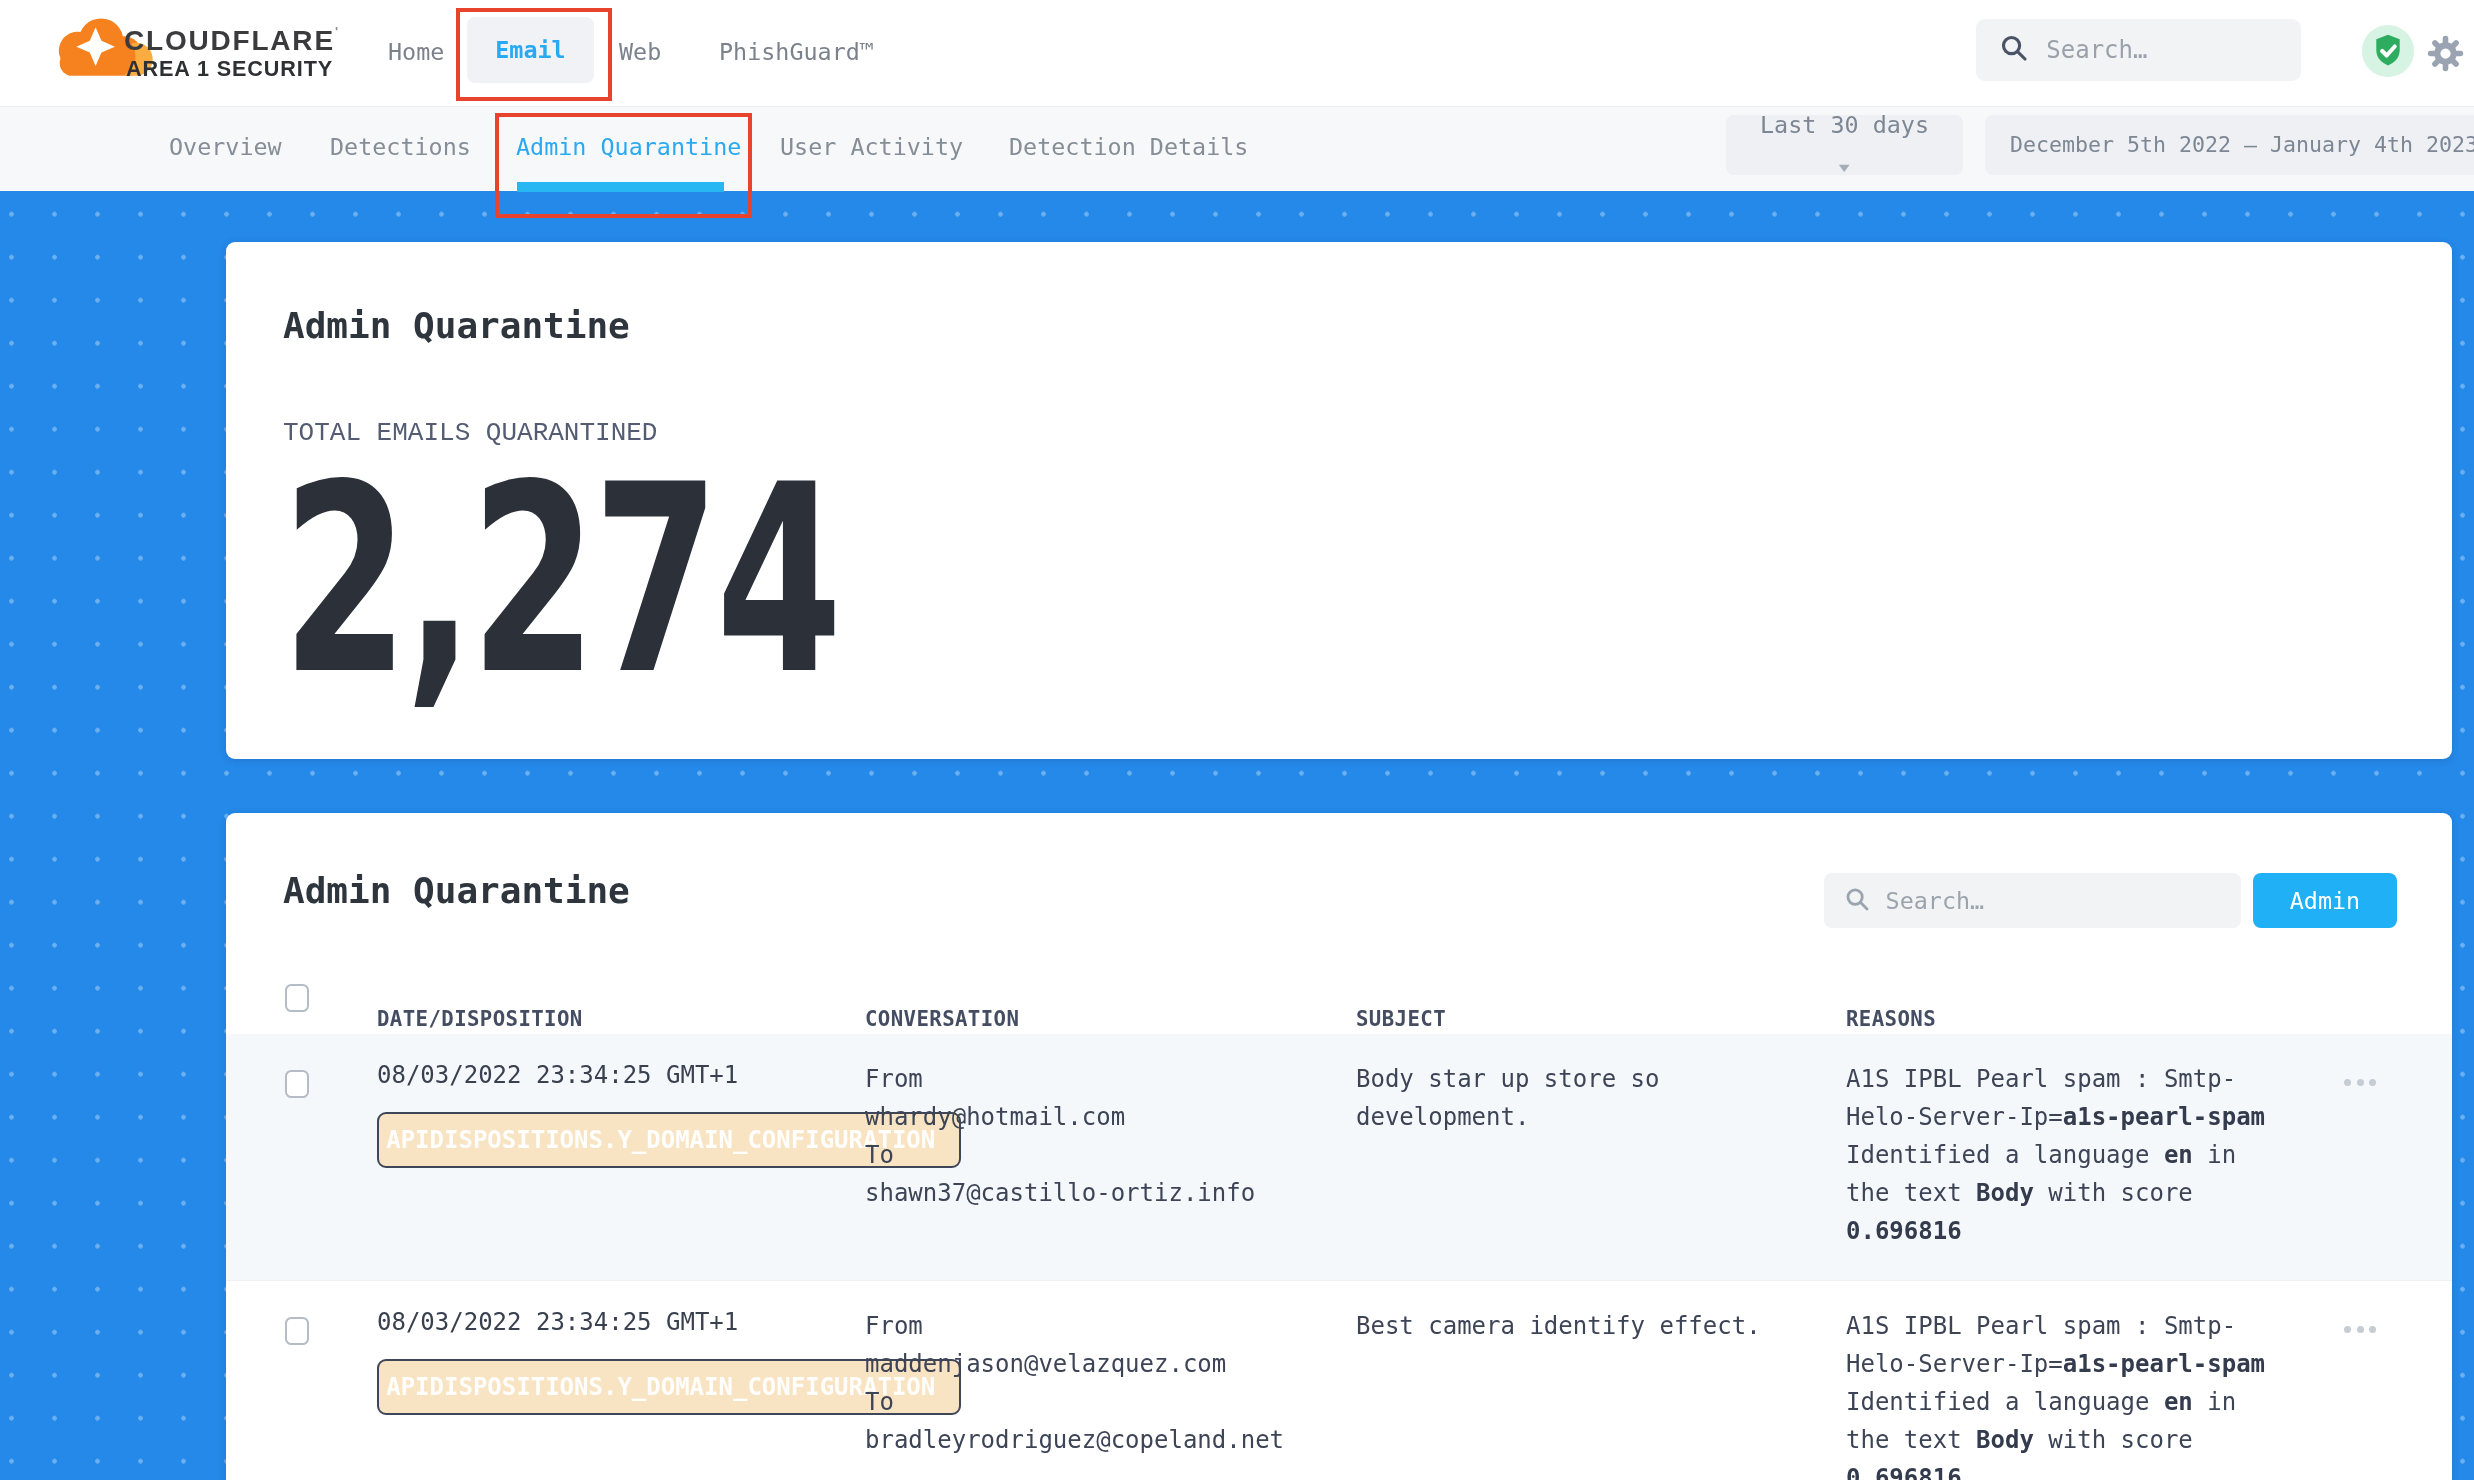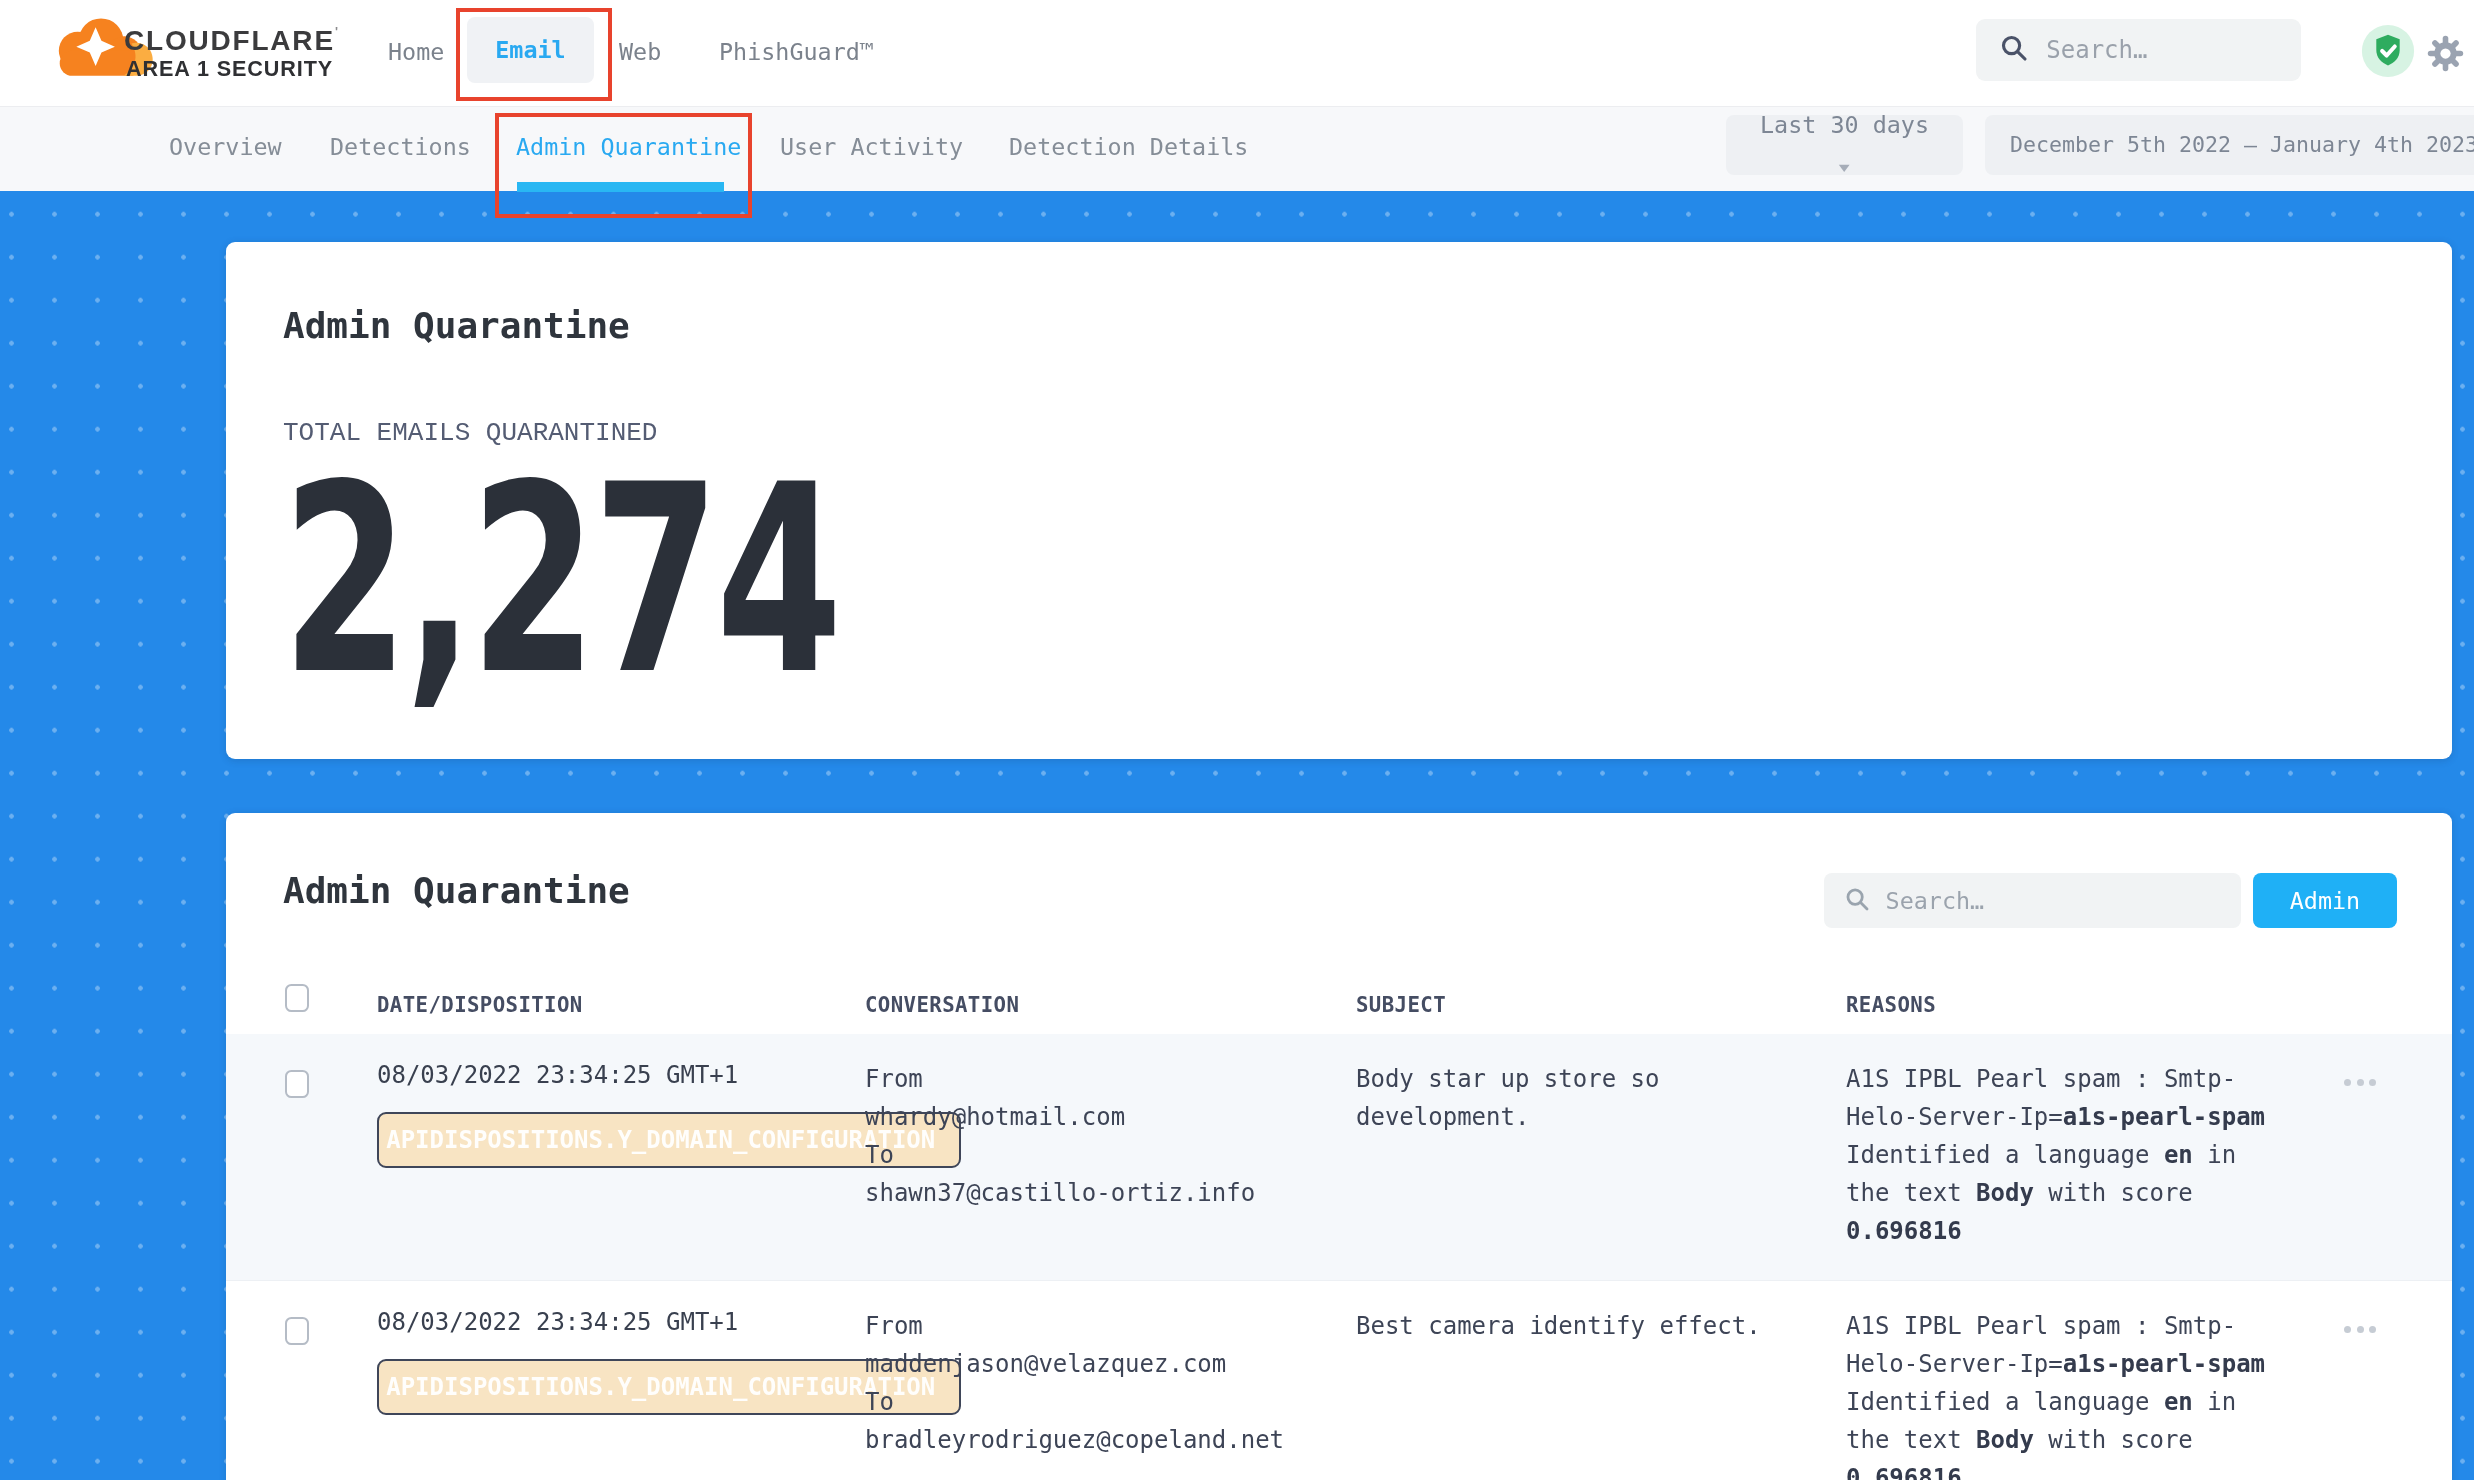--- a/index.html
+++ b/index.html
@@ -56,21 +56,21 @@
               display:flex;align-items:center;gap:12.6px;padding:0 0 0 20px;box-sizing:border-box;}
   .tbl-search input{background:transparent;border:none;outline:none;font-family:"DejaVu Sans Mono",monospace;
               font-size:23.4px;color:#6a7180;width:305px;}
   .tbl-search input::placeholder{color:#9ba3ad;}
   .filter-btn{position:absolute;left:2027px;top:60px;width:144px;height:55px;background:#1fb0f6;border-radius:8px;
               color:#fff;font-size:23.4px;display:flex;align-items:center;justify-content:center;cursor:pointer;}
 
   .checkbox{width:24px;height:28px;border:2.2px solid #b5bcc6;border-radius:6.3px;background:#fff;box-sizing:border-box;}
   .thead{position:absolute;left:0;top:166px;width:2226px;height:55px;}
   .thead .checkbox{position:absolute;left:59px;top:4.5px;}
-  .col-label{position:absolute;top:14px;font-size:20.7px;font-weight:700;letter-spacing:0.4px;color:#454d63;white-space:nowrap;}
+  .col-label{position:absolute;top:28px;font-size:20.7px;font-weight:700;letter-spacing:0.4px;color:#454d63;white-space:nowrap;}
 
   .rows{position:absolute;left:0;top:221px;width:2226px;}
   .row{position:relative;width:2226px;height:246px;}
   .row-even{background:#f5f8fb;}
   .row-odd{background:#ffffff;border-top:0.9px solid #edf0f4;}
   .row .checkbox{position:absolute;left:59px;top:36px;}
   .cell-date{position:absolute;left:151px;top:27px;font-size:24px;color:#39404f;white-space:nowrap;}
   .badge{position:absolute;left:151px;top:78px;width:584px;height:56px;background:#f8e4c3;border:2.2px solid #3f4659;
          border-radius:9px;box-sizing:border-box;display:flex;align-items:center;padding:0 7.2px;z-index:1;}
   .badge span{font-size:24px;font-weight:700;color:rgba(255,255,255,0.95);white-space:nowrap;}

